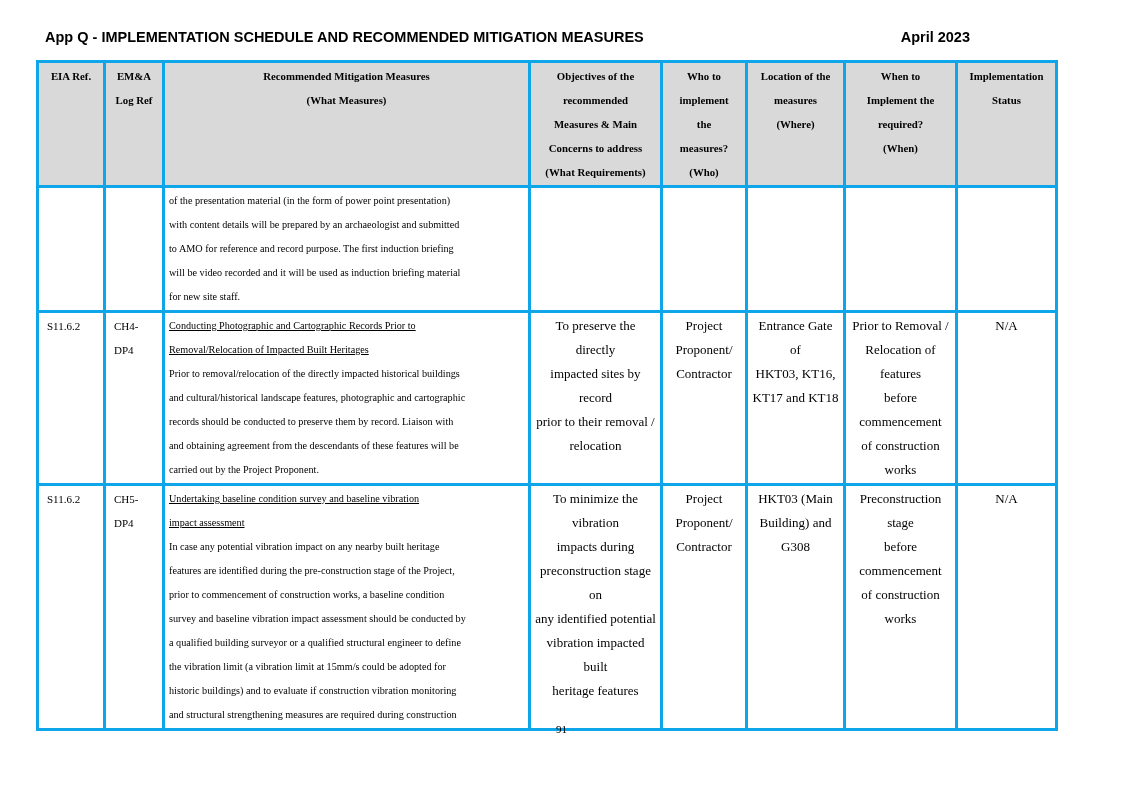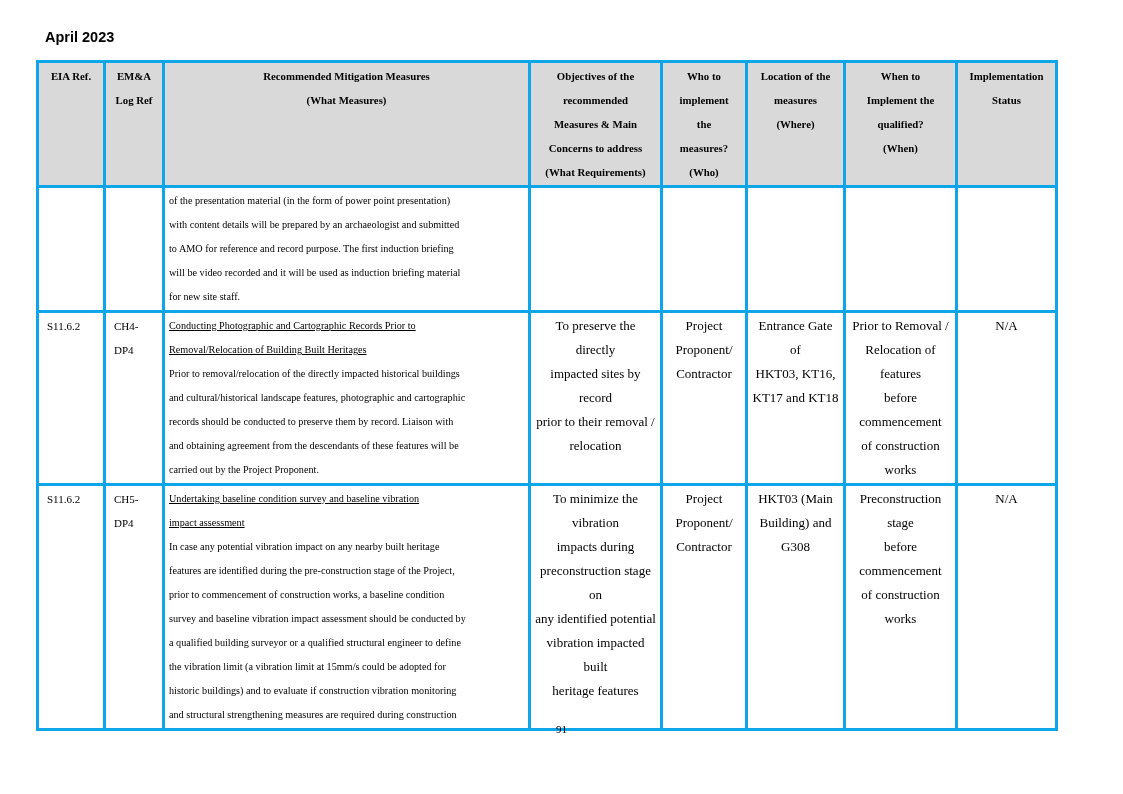--- a/index.html
+++ b/index.html
@@ -82,20 +82,21 @@
     font-size: 11px;
     line-height: 14px;
   }
 </style>
 </head>
 <body>
 
 <div class="page">
 
   <div class="doc-header">
+    <span class="doc-title">App Q - IMPLEMENTATION SCHEDULE AND RECOMMENDED MITIGATION MEASURES</span>
     <span class="doc-date">April 2023</span>
   </div>
 
   <table class="schedule">
     <colgroup>
       <col style="width:67px">
       <col style="width:59px">
       <col style="width:366px">
       <col style="width:132px">
       <col style="width:85px">
@@ -118,21 +119,21 @@
         <th>Who to
 implement
 the
 measures?
 (Who)</th>
         <th>Location of the
 measures
 (Where)</th>
         <th>When to
 Implement the
-qualified?
+required?
 (When)</th>
         <th>Implementation
 Status</th>
       </tr>
     </thead>
     <tbody>
       <tr class="row-1">
         <td class="ref-cell"></td>
         <td class="ref-cell"></td>
         <td class="measures-cell"><span class="measures-heading"></span><div class="measures-body">of the presentation material (in the form of power point presentation)
@@ -144,21 +145,21 @@
         <td class="center-cell"></td>
         <td class="center-cell"></td>
         <td class="center-cell"></td>
         <td class="center-cell"></td>
       </tr>
       <tr class="row-2">
         <td class="ref-cell">S11.6.2</td>
         <td class="ref-cell">CH4-
 DP4</td>
         <td class="measures-cell"><span class="measures-heading">Conducting Photographic and Cartographic Records Prior to
-Removal/Relocation of Building Built Heritages</span><div class="measures-body">Prior to removal/relocation of the directly impacted historical buildings
+Removal/Relocation of Impacted Built Heritages</span><div class="measures-body">Prior to removal/relocation of the directly impacted historical buildings
 and cultural/historical landscape features, photographic and cartographic
 records should be conducted to preserve them by record. Liaison with
 and obtaining agreement from the descendants of these features will be
 carried out by the Project Proponent.</div></td>
         <td class="center-cell">To preserve the directly
 impacted sites by record
 prior to their removal /
 relocation</td>
         <td class="center-cell">Project
 Proponent/

